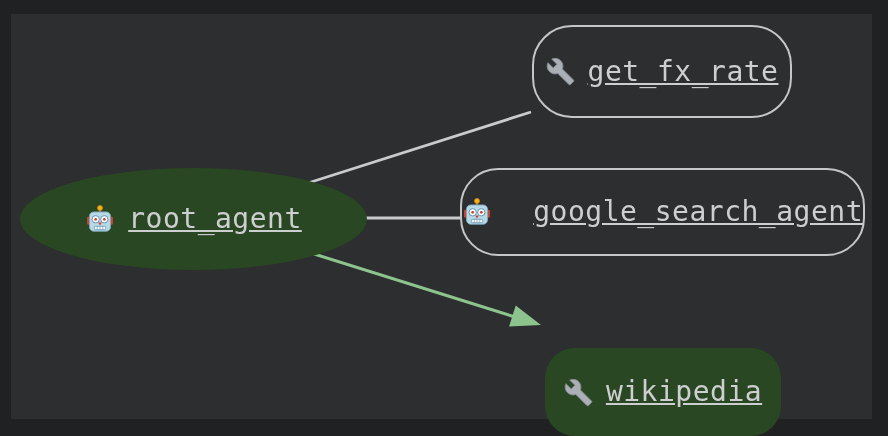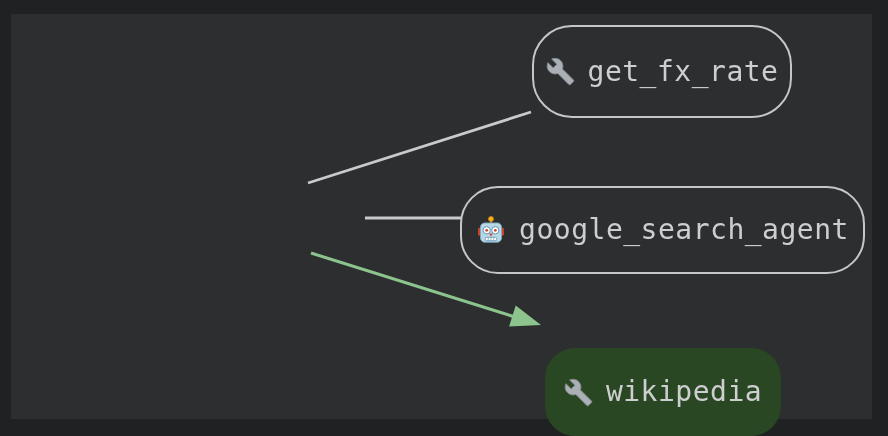--- a/index.html
+++ b/index.html
@@ -29,55 +29,75 @@
     position: absolute;
     display: flex;
     align-items: center;
     justify-content: center;
     gap: 13px;
     color: var(--label-text, #cccecf);
     font-size: 28px;
     letter-spacing: 0.5px;
     white-space: nowrap;
     cursor: pointer;
+    text-decoration: underline;
   }
   .node .icon { display: flex; align-items: center; justify-content: center; flex: 0 0 auto; }
   .node .icon svg { display: block; }
 
   .node-ellipse {
     left: 9px; top: 154px; width: 347px; height: 102px;
     background: var(--node-fill, #2a4723);
     border-radius: 50%;
   }
   .node-outline {
     background: transparent;
     border: 2.5px solid var(--node-border, #c4c6c7);
   }
   .node-get-fx-rate   { left: 521px; top: 11px;  width: 260px; height: 93px; border-radius: 40px; }
-  .node-google-search { left: 449px; top: 172px; width: 405px; height: 88px; border-radius: 38px; }
+  .node-google-search { left: 449px; top: 154px; width: 405px; height: 88px; border-radius: 38px; justify-content: space-between; }
   .node-wikipedia {
     left: 534px; top: 298px; width: 236px; height: 88px;
     background: var(--node-fill, #2a4723);
     border-radius: 30px;
     margin-top: 36px;
   }
   .label { line-height: 1; }
 </style>
 </head>
 <body>
 
 <div class="canvas">
 
   <svg class="edges" viewBox="0 0 861 405" aria-hidden="true">
     <line class="edge-plain" x1="297" y1="169" x2="520" y2="98"></line>
     <line class="edge-plain" x1="354" y1="204" x2="450" y2="204"></line>
     <line class="edge-highlight" x1="300" y1="239" x2="504" y2="303"></line>
     <polygon class="arrowhead" points="530,311 504.7,291.5 498.1,312.5"></polygon>
   </svg>
 
+  <div class="node node-ellipse">
+    <span class="icon">
+      <svg viewBox="0 0 32 32" width="30" height="30">
+        <rect x="15.1" y="5.5" width="1.8" height="3.5" fill="#c9812a"></rect>
+        <circle cx="16" cy="4.2" r="2.7" fill="#f6b40e" stroke="#c9812a" stroke-width="0.8"></circle>
+        <rect x="2.2" y="13.5" width="3.2" height="8.5" rx="1.4" fill="#cf4431"></rect>
+        <rect x="26.6" y="13.5" width="3.2" height="8.5" rx="1.4" fill="#cf4431"></rect>
+        <rect x="4.8" y="8.5" width="22.4" height="20.5" rx="4.5" fill="#b7d9e6" stroke="#7fa8bd" stroke-width="1"></rect>
+        <circle cx="11.4" cy="16.3" r="3.9" fill="#ffffff" stroke="#5a8fb0" stroke-width="1"></circle>
+        <circle cx="20.6" cy="16.3" r="3.9" fill="#ffffff" stroke="#5a8fb0" stroke-width="1"></circle>
+        <circle cx="11.4" cy="16.3" r="1.5" fill="#cf4431"></circle>
+        <circle cx="20.6" cy="16.3" r="1.5" fill="#cf4431"></circle>
+        <path d="M14 19.6 h4 l-2 3.2 z" fill="#cf4431"></path>
+        <rect x="10" y="23.8" width="12" height="3.6" rx="1" fill="#ffffff" stroke="#5a8fb0" stroke-width="0.8"></rect>
+        <path d="M13 23.8 v3.6 M16 23.8 v3.6 M19 23.8 v3.6" stroke="#5a8fb0" stroke-width="0.7"></path>
+      </svg>
+    </span>
+    <span class="label">root_agent</span>
+  </div>
 
   <div class="node node-outline node-get-fx-rate">
     <span class="icon">
       <svg viewBox="0 0 24 24" width="29" height="29">
         <path d="M22.7 19l-9.1-9.1c.9-2.3.4-5-1.5-6.9-2-2-5-2.4-7.4-1.3L9 6 6 9 1.6 4.7C.4 7.1.9 10.1 2.9 12.1c1.9 1.9 4.6 2.4 6.9 1.5l9.1 9.1c.4.4 1 .4 1.4 0l2.3-2.3c.5-.4.5-1.1.1-1.4z" fill="#aab0b6" stroke="#83898f" stroke-width="0.8"></path>
       </svg>
     </span>
     <span class="label">get_fx_rate</span>
   </div>
 

